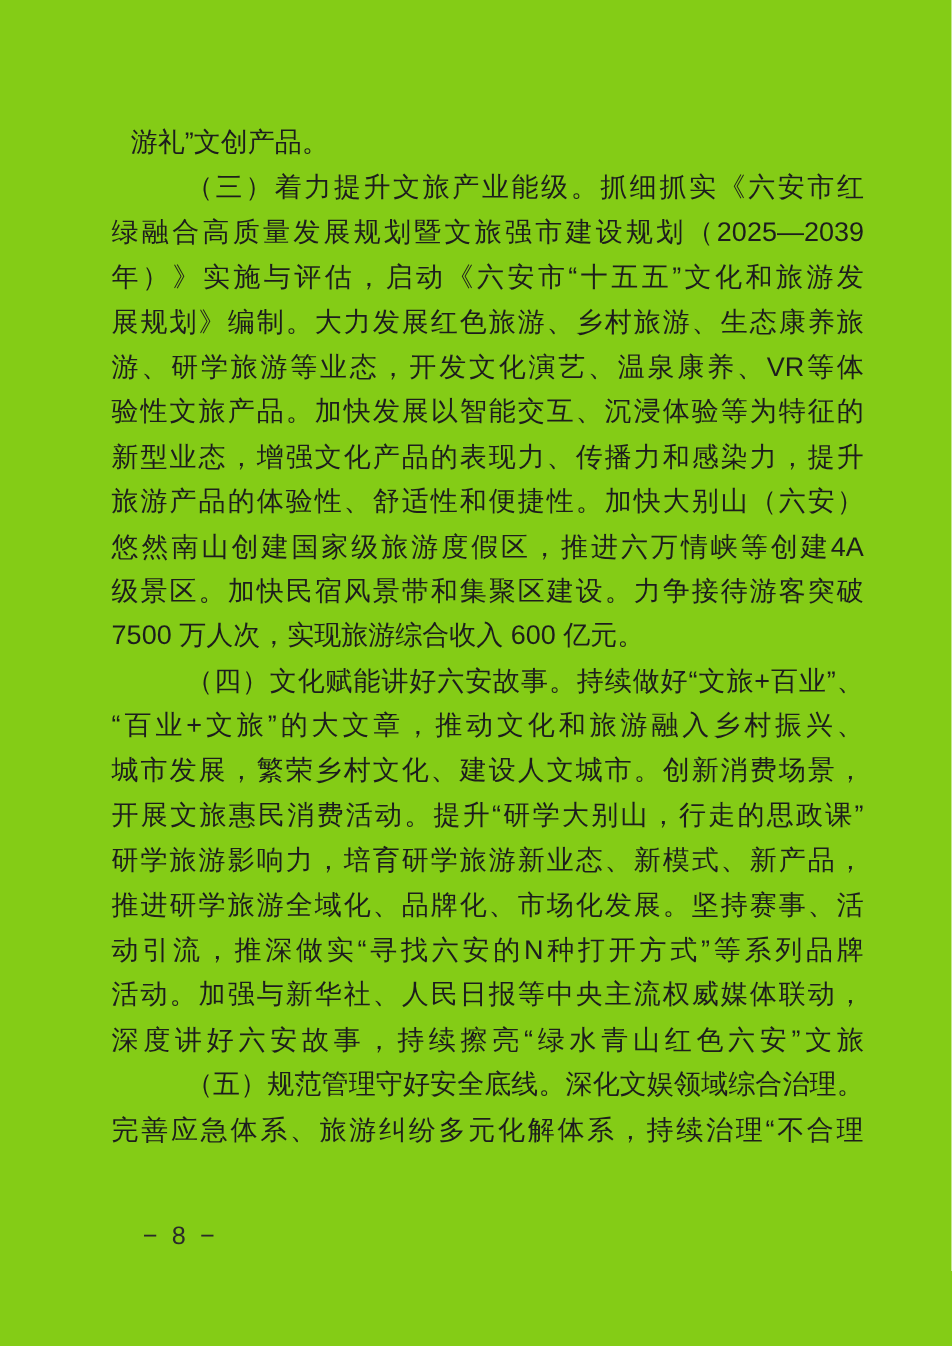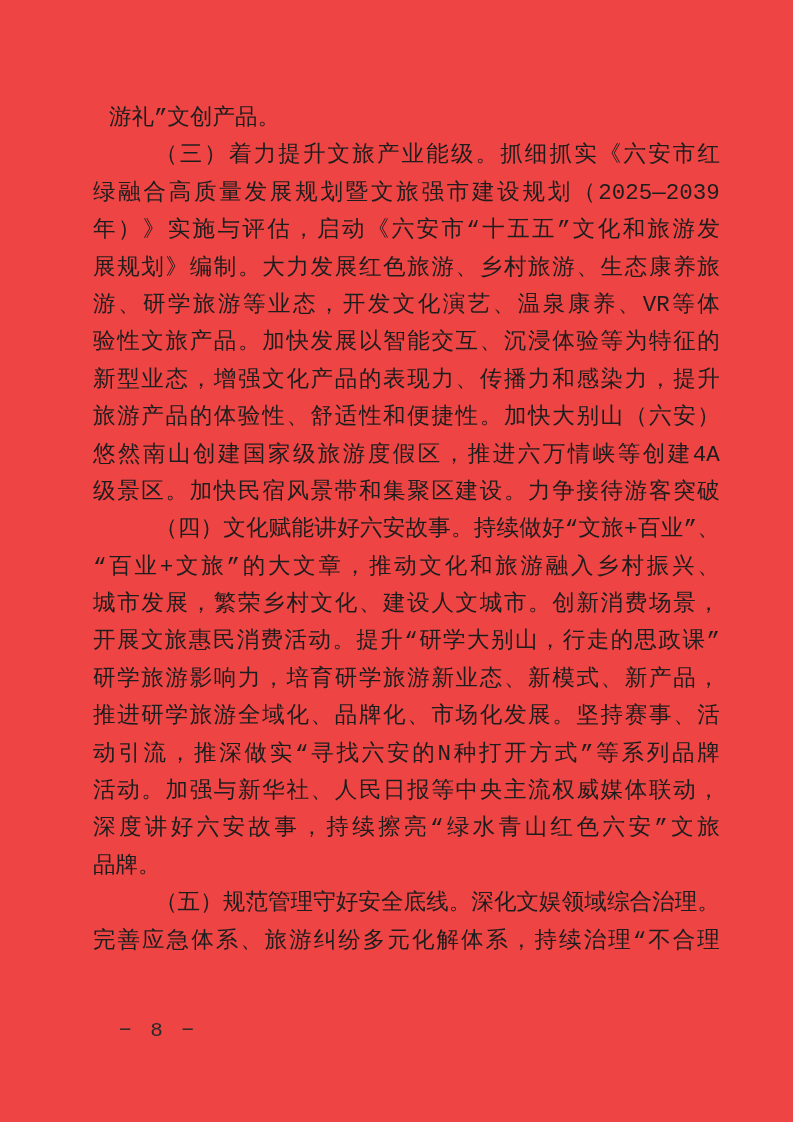--- a/index.html
+++ b/index.html
@@ -4,23 +4,23 @@
 <style>
   html, body {
     margin: 0;
     padding: 0;
     background: #ffffff;
   }
   .page {
     position: relative;
     width: 793px;
     height: 1122px;
-    background: #ef4444;
+    background: #84cc16;
     overflow: hidden;
-    font-family: Liberation Mono, monospace;
+    font-family: Liberation Sans, sans-serif;
     color: #1d1d1d;
   }
   .doc-body {
     position: absolute;
     left: 93px;
     top: 100px;
     width: 627px;
   }
   .para {
     margin: 0;
@@ -326,20 +326,21 @@
           <span>。</span>
           <span>力</span>
           <span>争</span>
           <span>接</span>
           <span>待</span>
           <span>游</span>
           <span>客</span>
           <span>突</span>
           <span>破</span>
         </div>
+        <div class="line">7500 万人次，实现旅游综合收入 600 亿元。</div>
       </div>
       <div class="para">
         <div class="line fill" style="padding-left: 62px;">
           <span>（</span>
           <span>四</span>
           <span>）</span>
           <span>文</span>
           <span>化</span>
           <span>赋</span>
           <span>能</span>
@@ -580,21 +581,20 @@
           <span>青</span>
           <span>山</span>
           <span>红</span>
           <span>色</span>
           <span>六</span>
           <span>安</span>
           <span>”</span>
           <span>文</span>
           <span>旅</span>
         </div>
-        <div class="line">品牌。</div>
       </div>
       <div class="para">
         <div class="line fill" style="padding-left: 62px;">
           <span>（</span>
           <span>五</span>
           <span>）</span>
           <span>规</span>
           <span>范</span>
           <span>管</span>
           <span>理</span>

